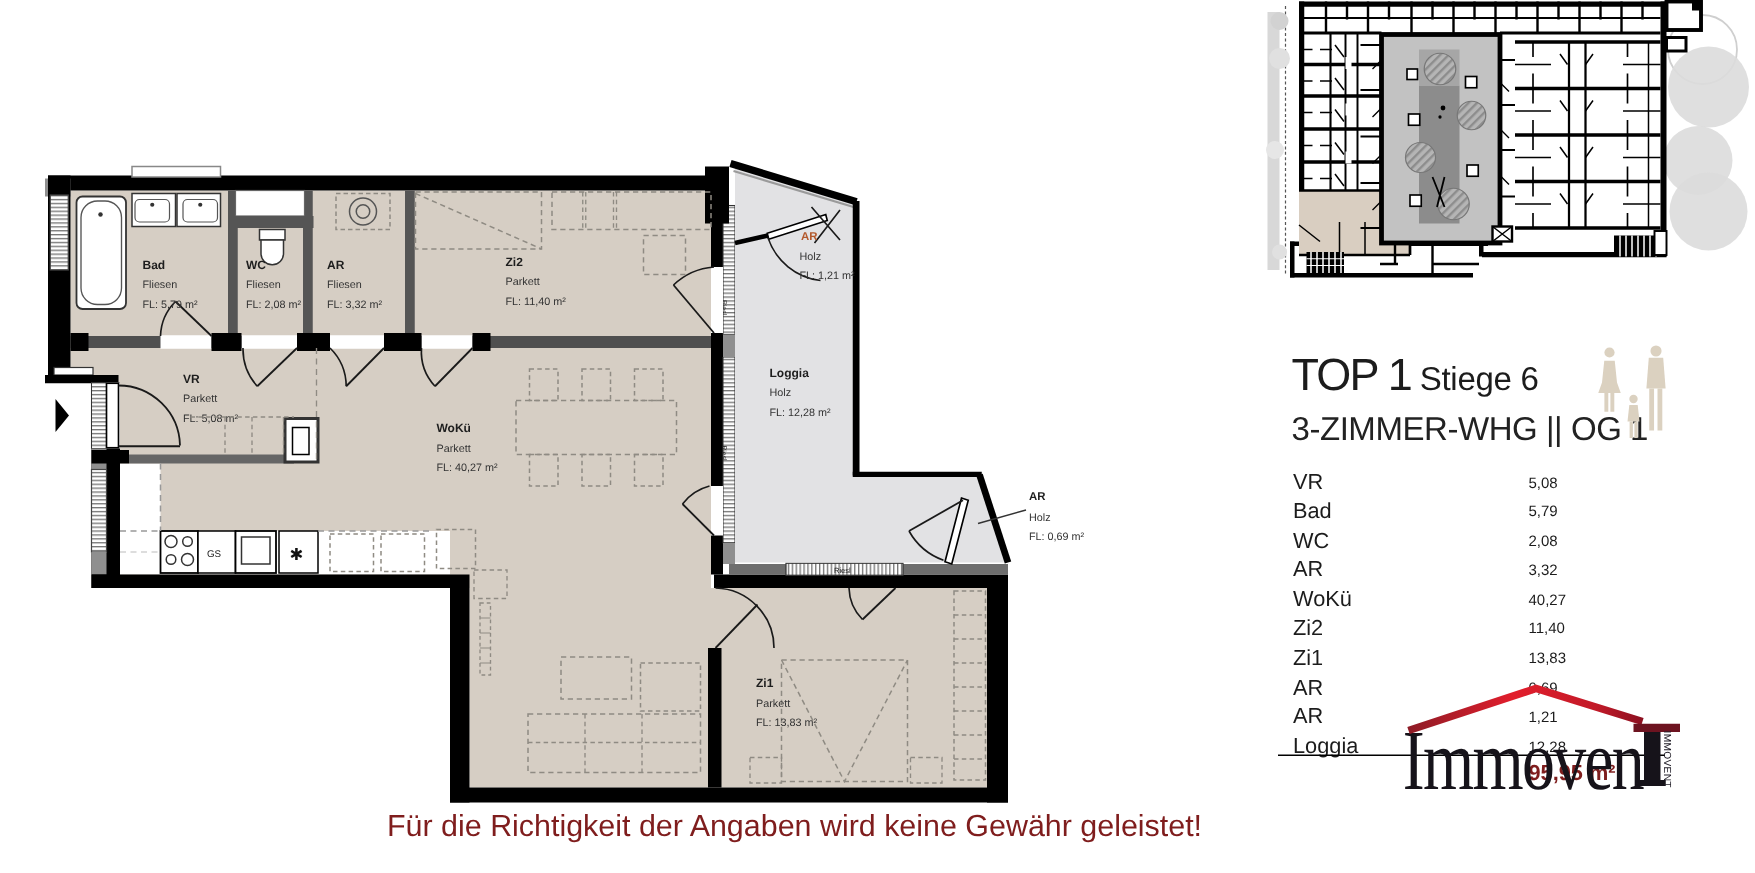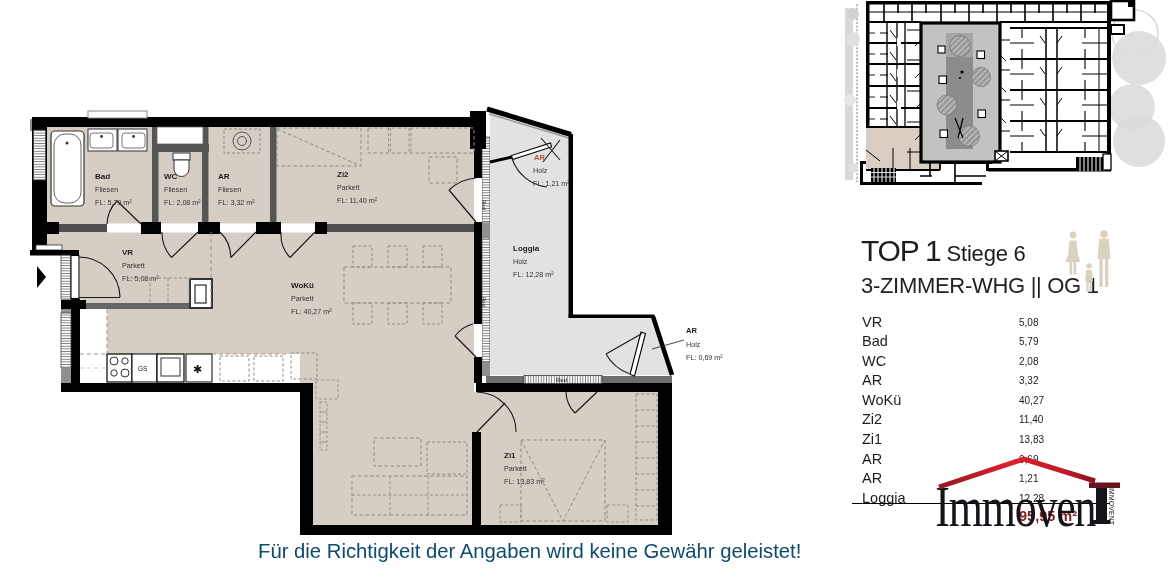--- a/index.html
+++ b/index.html
@@ -469,13 +469,13 @@
         <linearGradient id="roofg2" x1="0" y1="0" x2="1" y2="0">
 <stop offset="0" stop-color="#8e1b26"></stop>
           <stop offset="0.45" stop-color="#e21e2c"></stop>
           <stop offset="0.8" stop-color="#c21a28"></stop>
           <stop offset="1" stop-color="#8c1020"></stop>
         </linearGradient>
       </defs>
 </svg>
 </div>
 
-<div class="abs" style="left:258px;top:540px;font-size:20.3px;color:#0c4a6e;white-space:nowrap;">Für die Richtigkeit der Angaben wird keine Gewähr geleistet!</div>
+<div class="abs" style="left:258px;top:540px;font-size:20.3px;color:#7f1d1d;white-space:nowrap;">Für die Richtigkeit der Angaben wird keine Gewähr geleistet!</div>
 
 </body></html>

